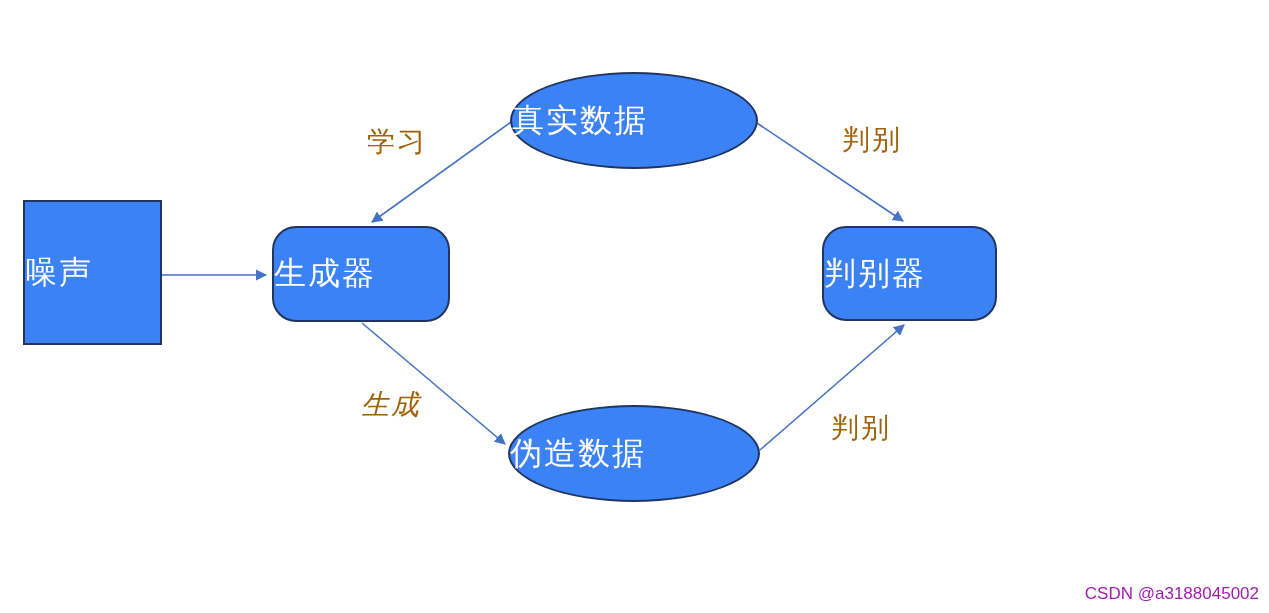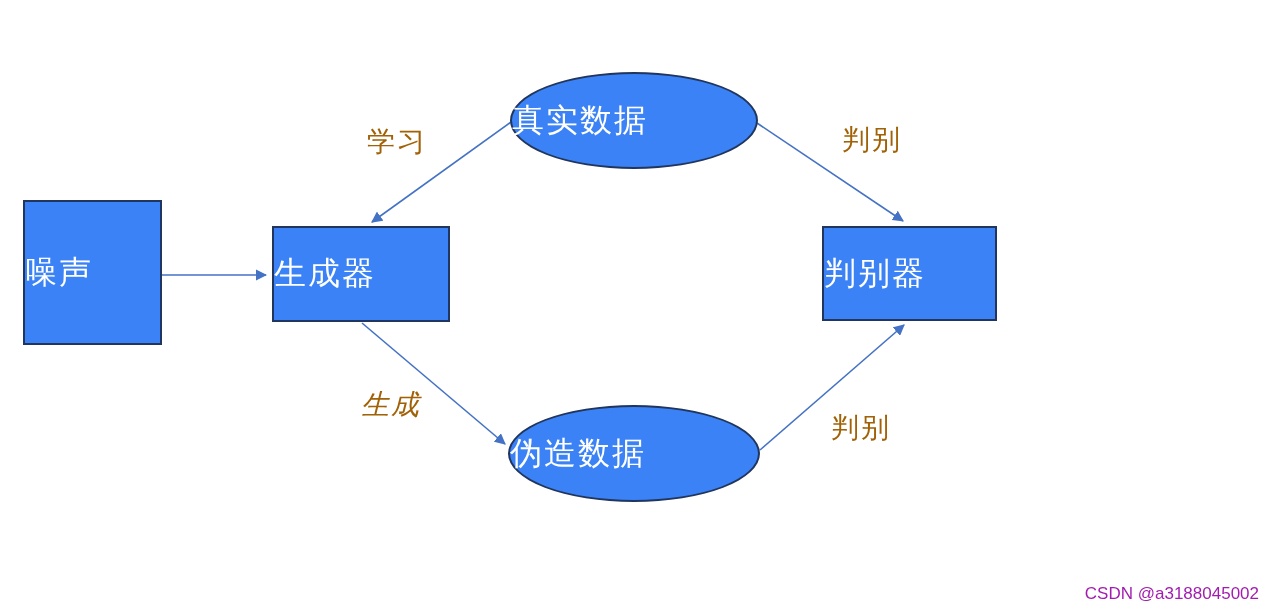--- a/index.html
+++ b/index.html
@@ -28,21 +28,21 @@
     box-sizing: border-box;
     background: #3b82f6;
     border: 2.5px solid #20365E;
     color: #ffffff;
     font-size: 32px;
     display: flex;
     align-items: center;
     letter-spacing: 2px;
   }
   .node.rect { border-radius: 0; }
-  .node.rounded { border-radius: 0; }
+  .node.rounded { border-radius: 24px; }
   .node.ellipse { border-radius: 50%; }
 
   #node-noise        { left: 23px;  top: 200px; width: 139px; height: 145px; }
   #node-generator    { left: 272px; top: 226px; width: 178px; height: 96px; }
   #node-discriminator{ left: 822px; top: 226px; width: 175px; height: 95px; }
   #node-real-data    { left: 510px; top: 72px;  width: 248px; height: 97px; }
   #node-fake-data    { left: 508px; top: 405px; width: 252px; height: 97px; }
 
   .edge-label {
     position: absolute;

